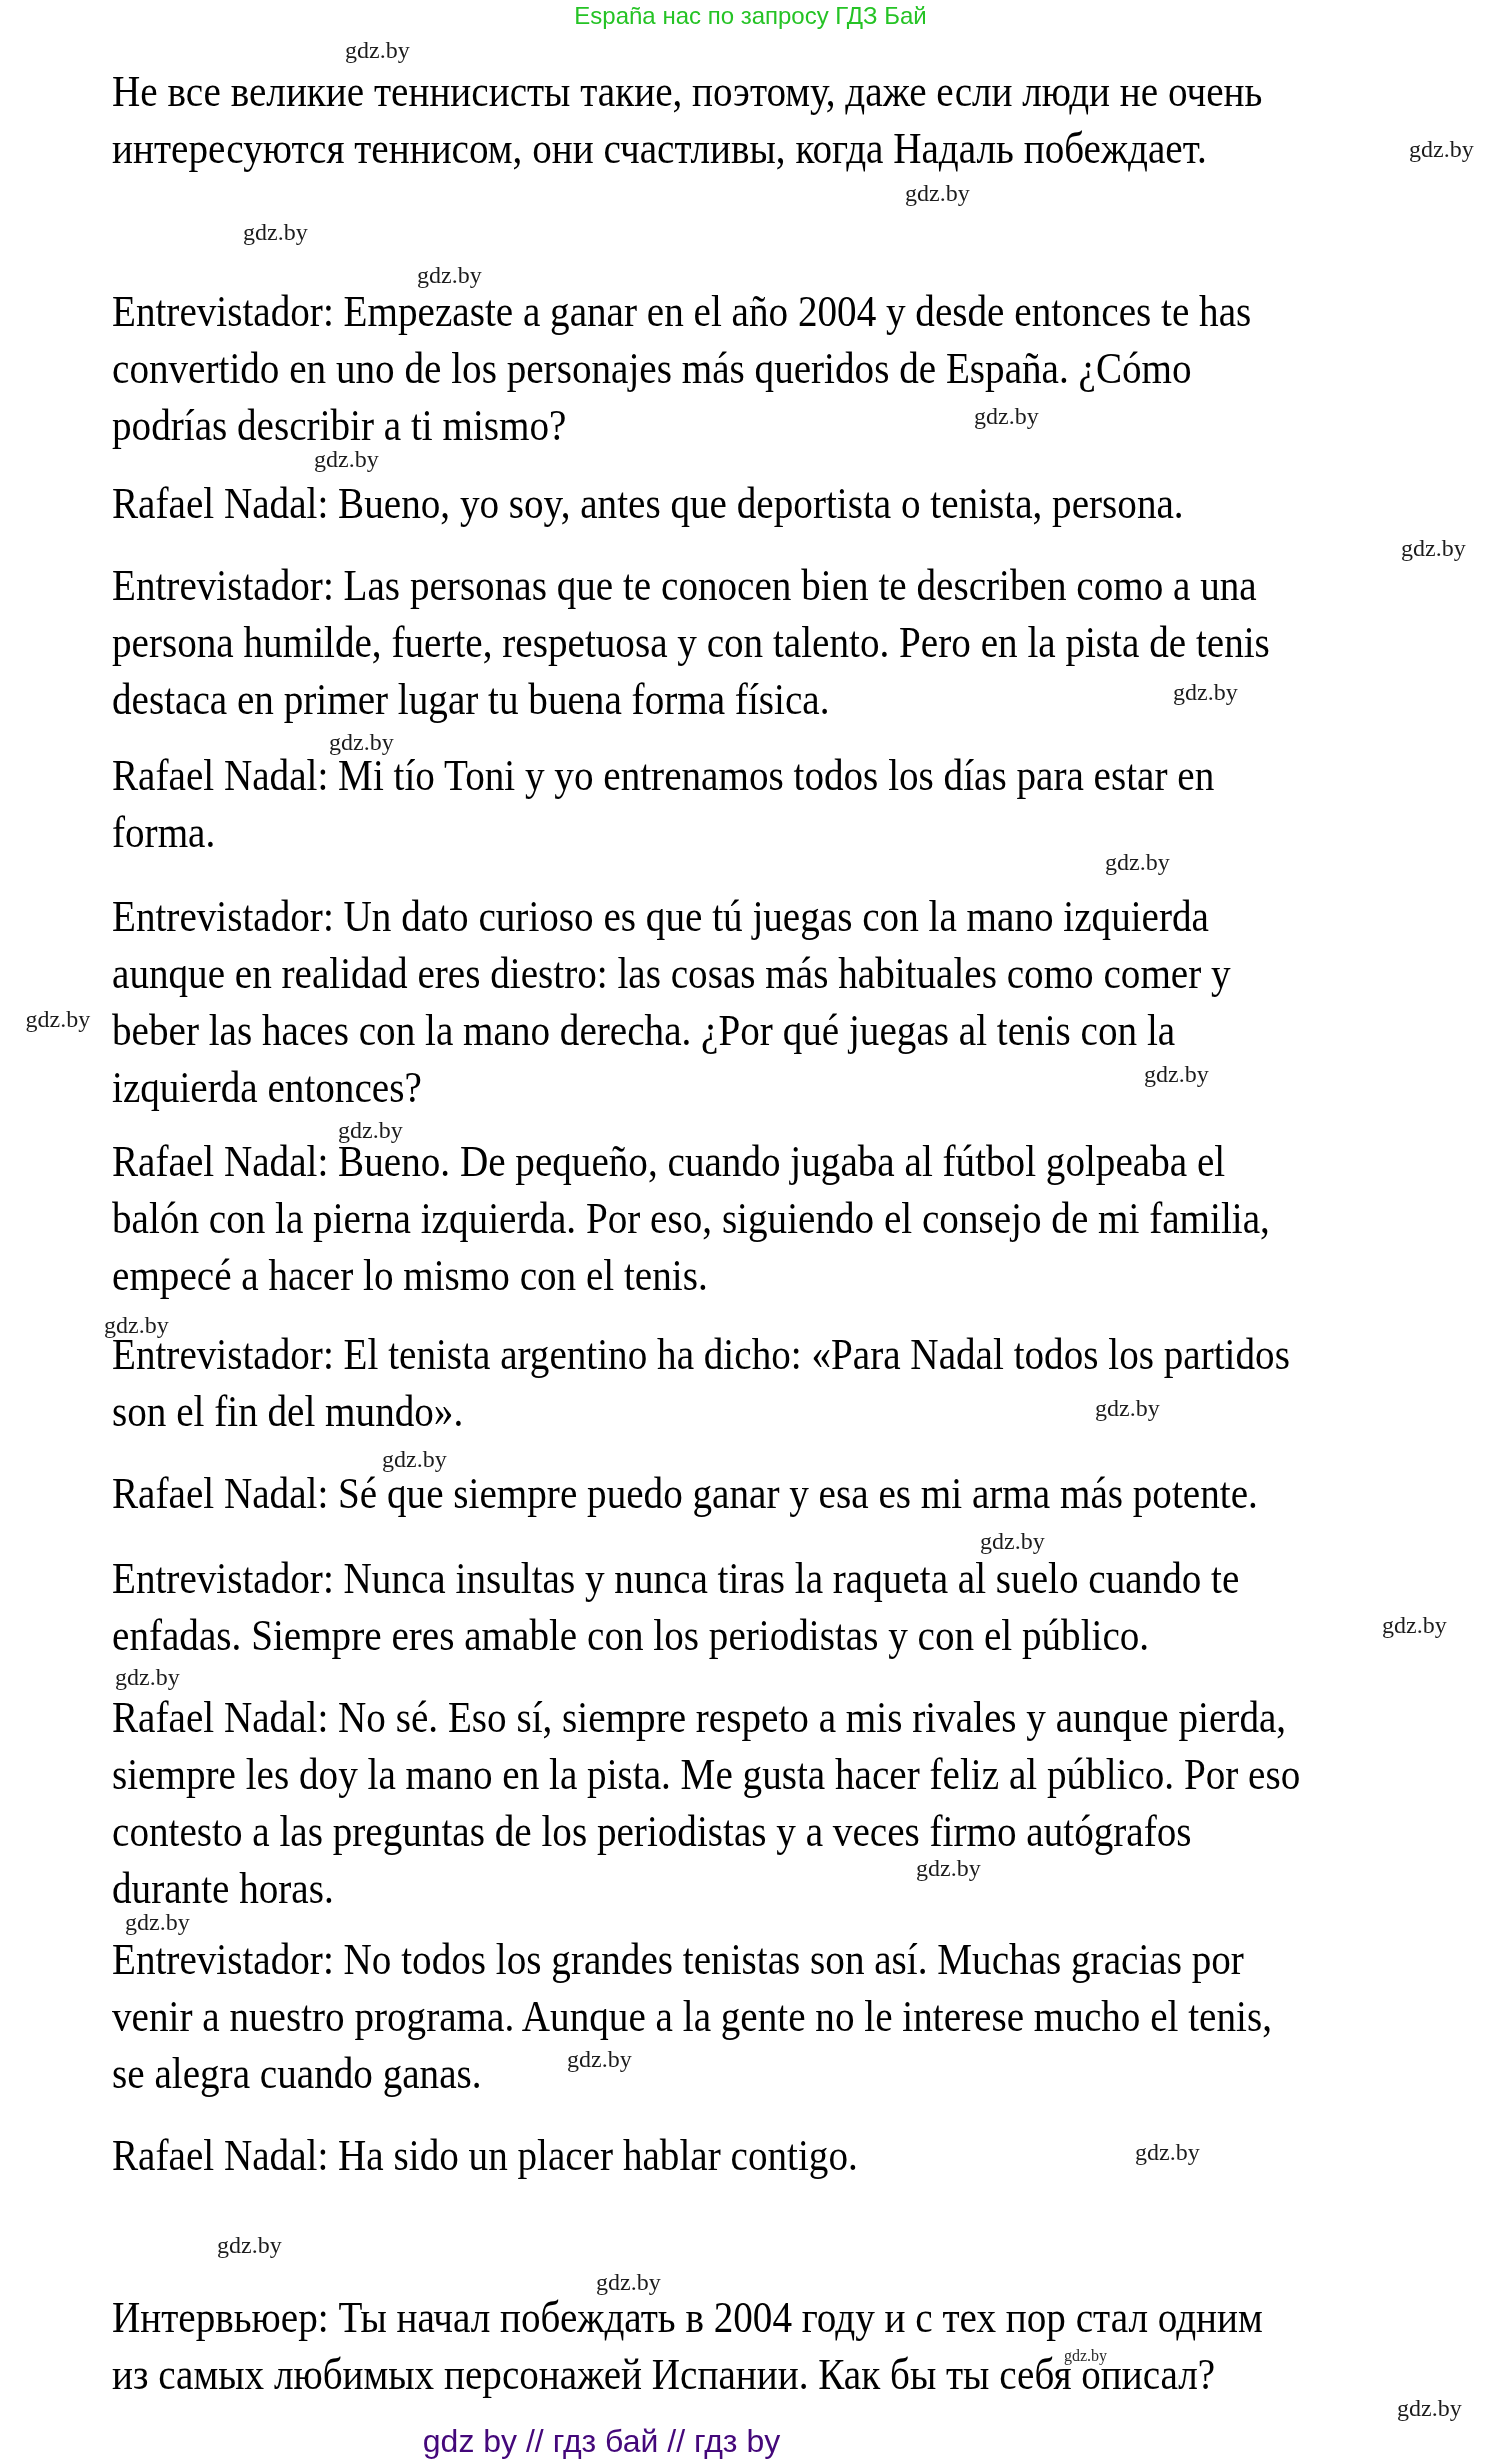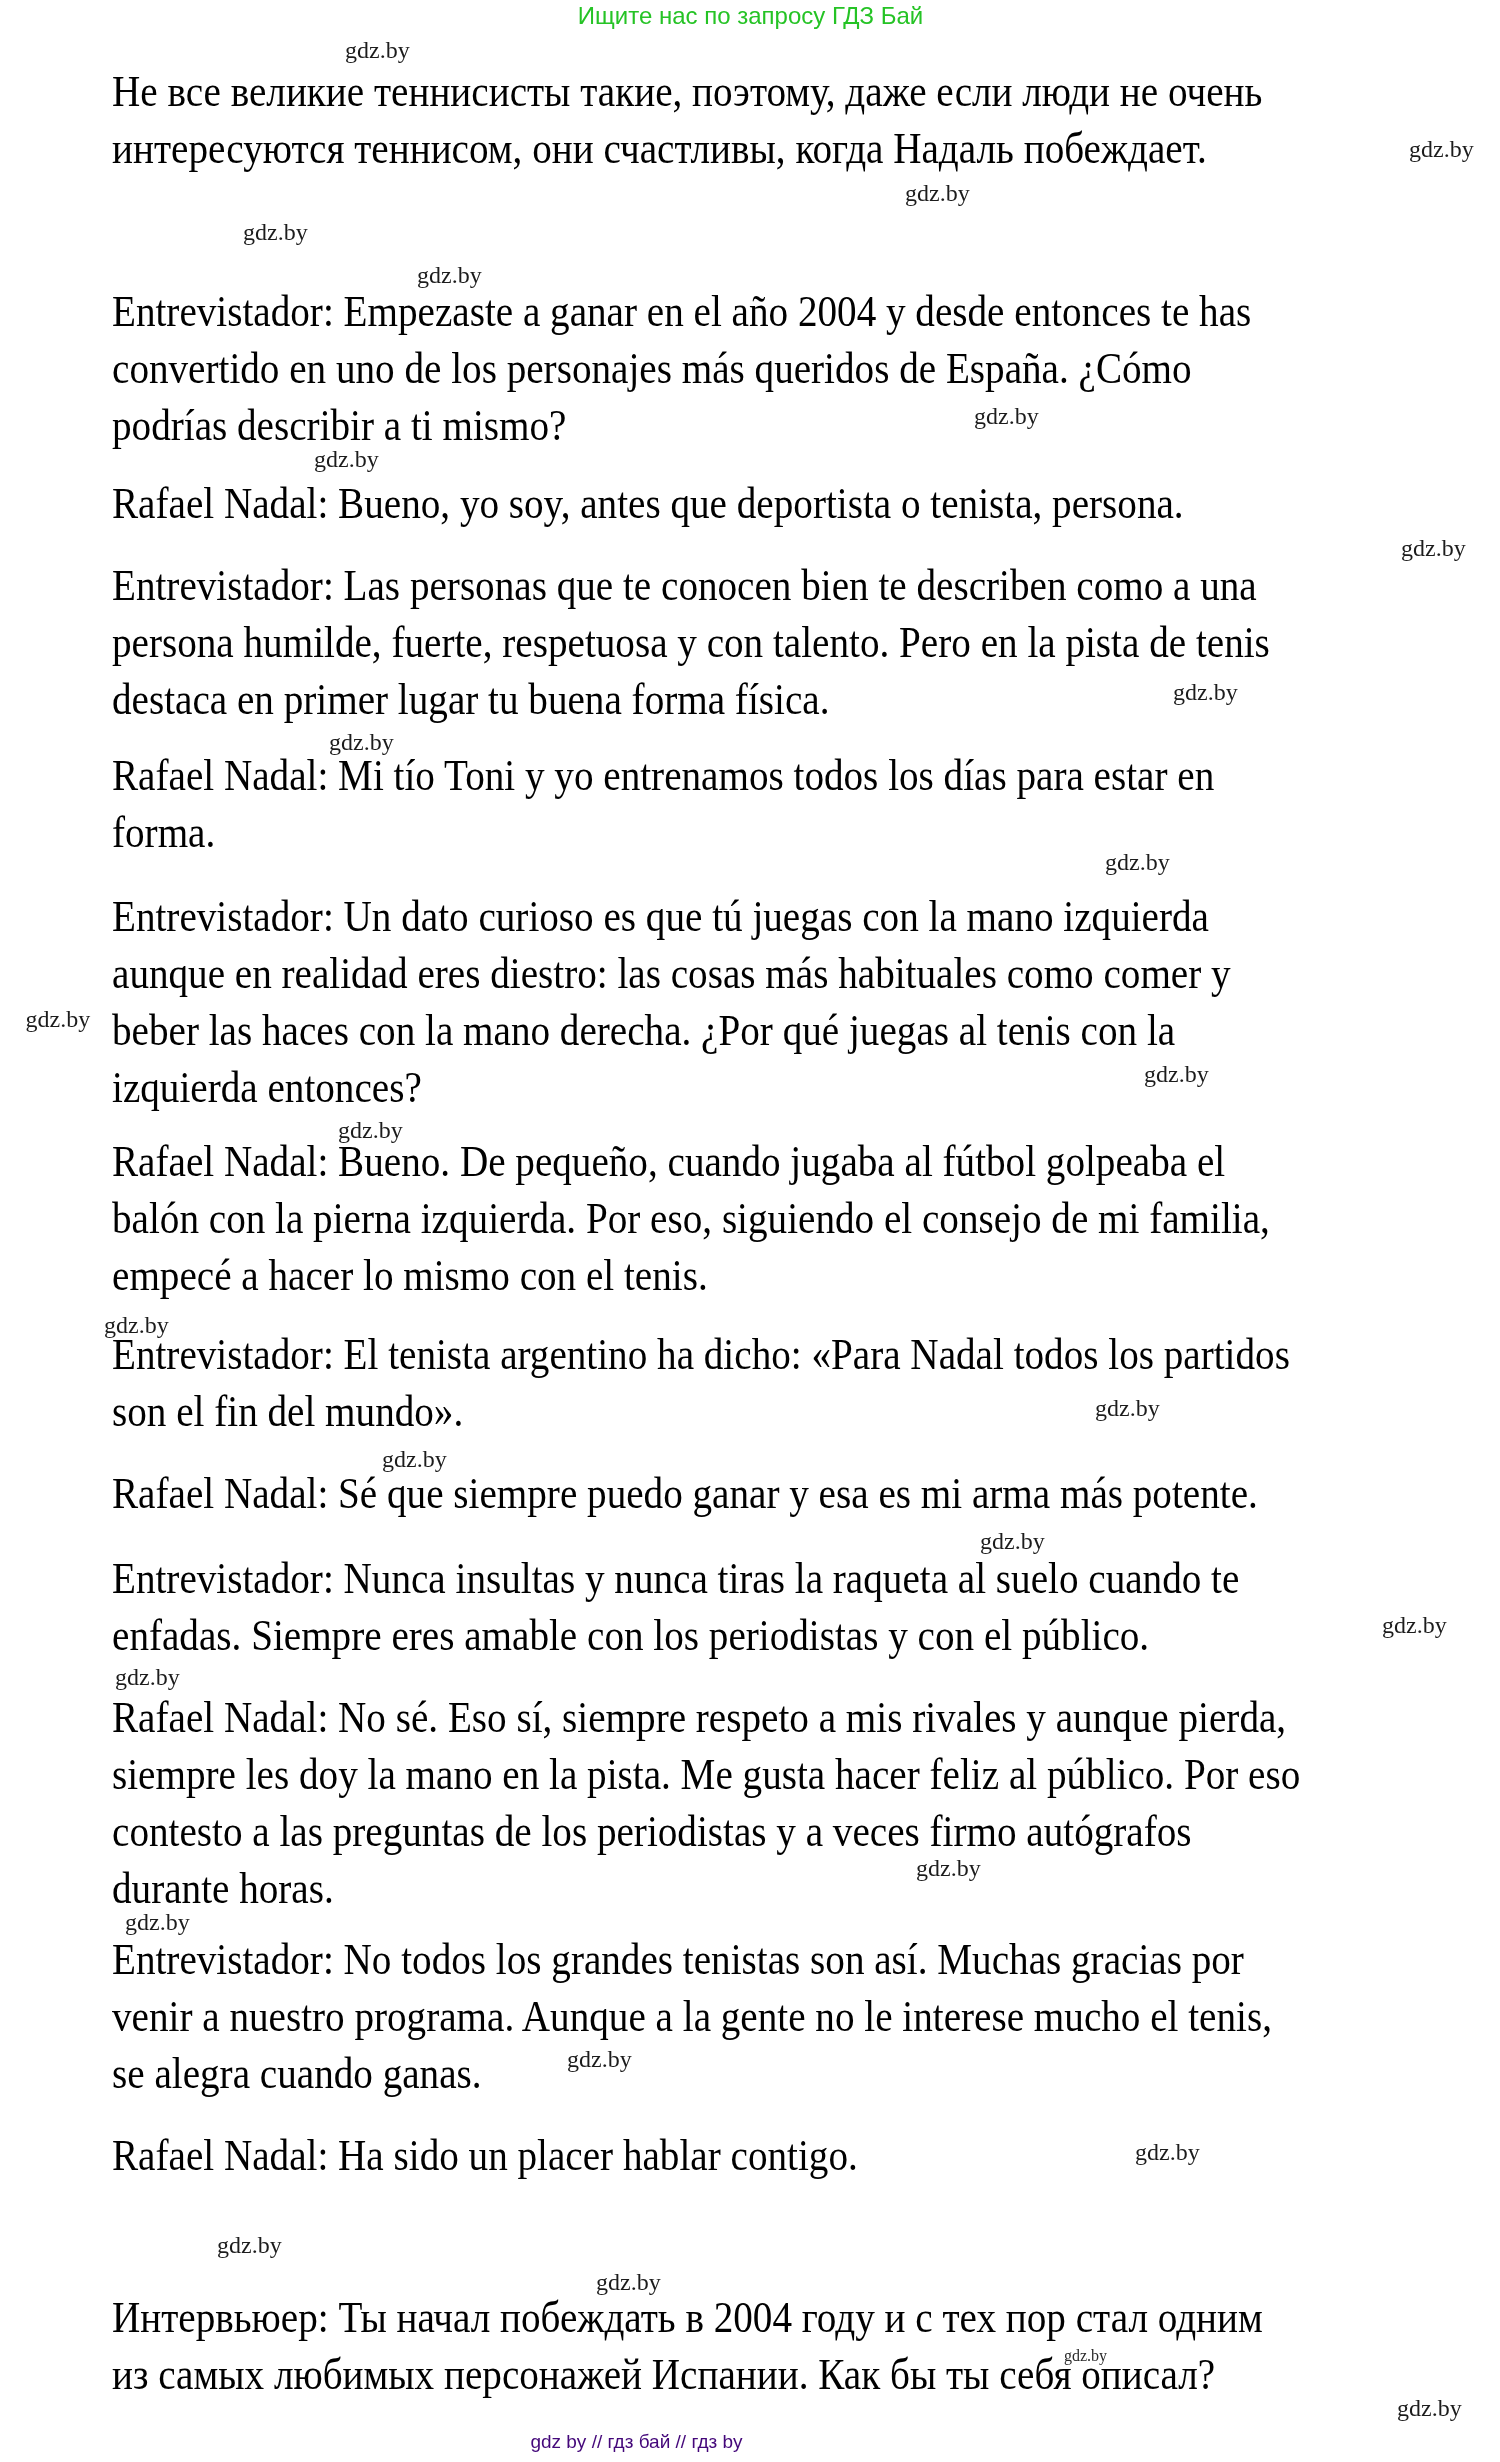--- a/index.html
+++ b/index.html
@@ -52,32 +52,31 @@
     line-height: 18.5px;
     color: #2a2a2a;
   }
   .site-footer {
     position: absolute;
     top: 2427px;
     left: 0;
     width: 1203px;
     text-align: center;
     font-family: "Liberation Sans", "DejaVu Sans", sans-serif;
-    font-size: 19px;
+    font-size: 32px;
     line-height: 29px;
     color: #44087a;
-    padding-left: 35px;
   }
 </style>
 </head>
 <body>
 
 <div class="page">
 
-  <div class="promo-header">Ищите нас по запросу ГДЗ Бай</div>
+  <div class="promo-header">España нас по запросу ГДЗ Бай</div>
 
   <p class="body-text" style="top:63px">Не все великие теннисисты такие, поэтому, даже если люди не очень
 интересуются теннисом, они счастливы, когда Надаль побеждает.</p>
   <p class="body-text" style="top:283px">Entrevistador: Empezaste a ganar en el año 2004 y desde entonces te has
 convertido en uno de los personajes más queridos de España. ¿Cómo
 podrías describir a ti mismo?</p>
   <p class="body-text" style="top:475px">Rafael Nadal: Bueno, yo soy, antes que deportista o tenista, persona.</p>
   <p class="body-text" style="top:557px">Entrevistador: Las personas que te conocen bien te describen como a una
 persona humilde, fuerte, respetuosa y con talento. Pero en la pista de tenis
 destaca en primer lugar tu buena forma física.</p>

